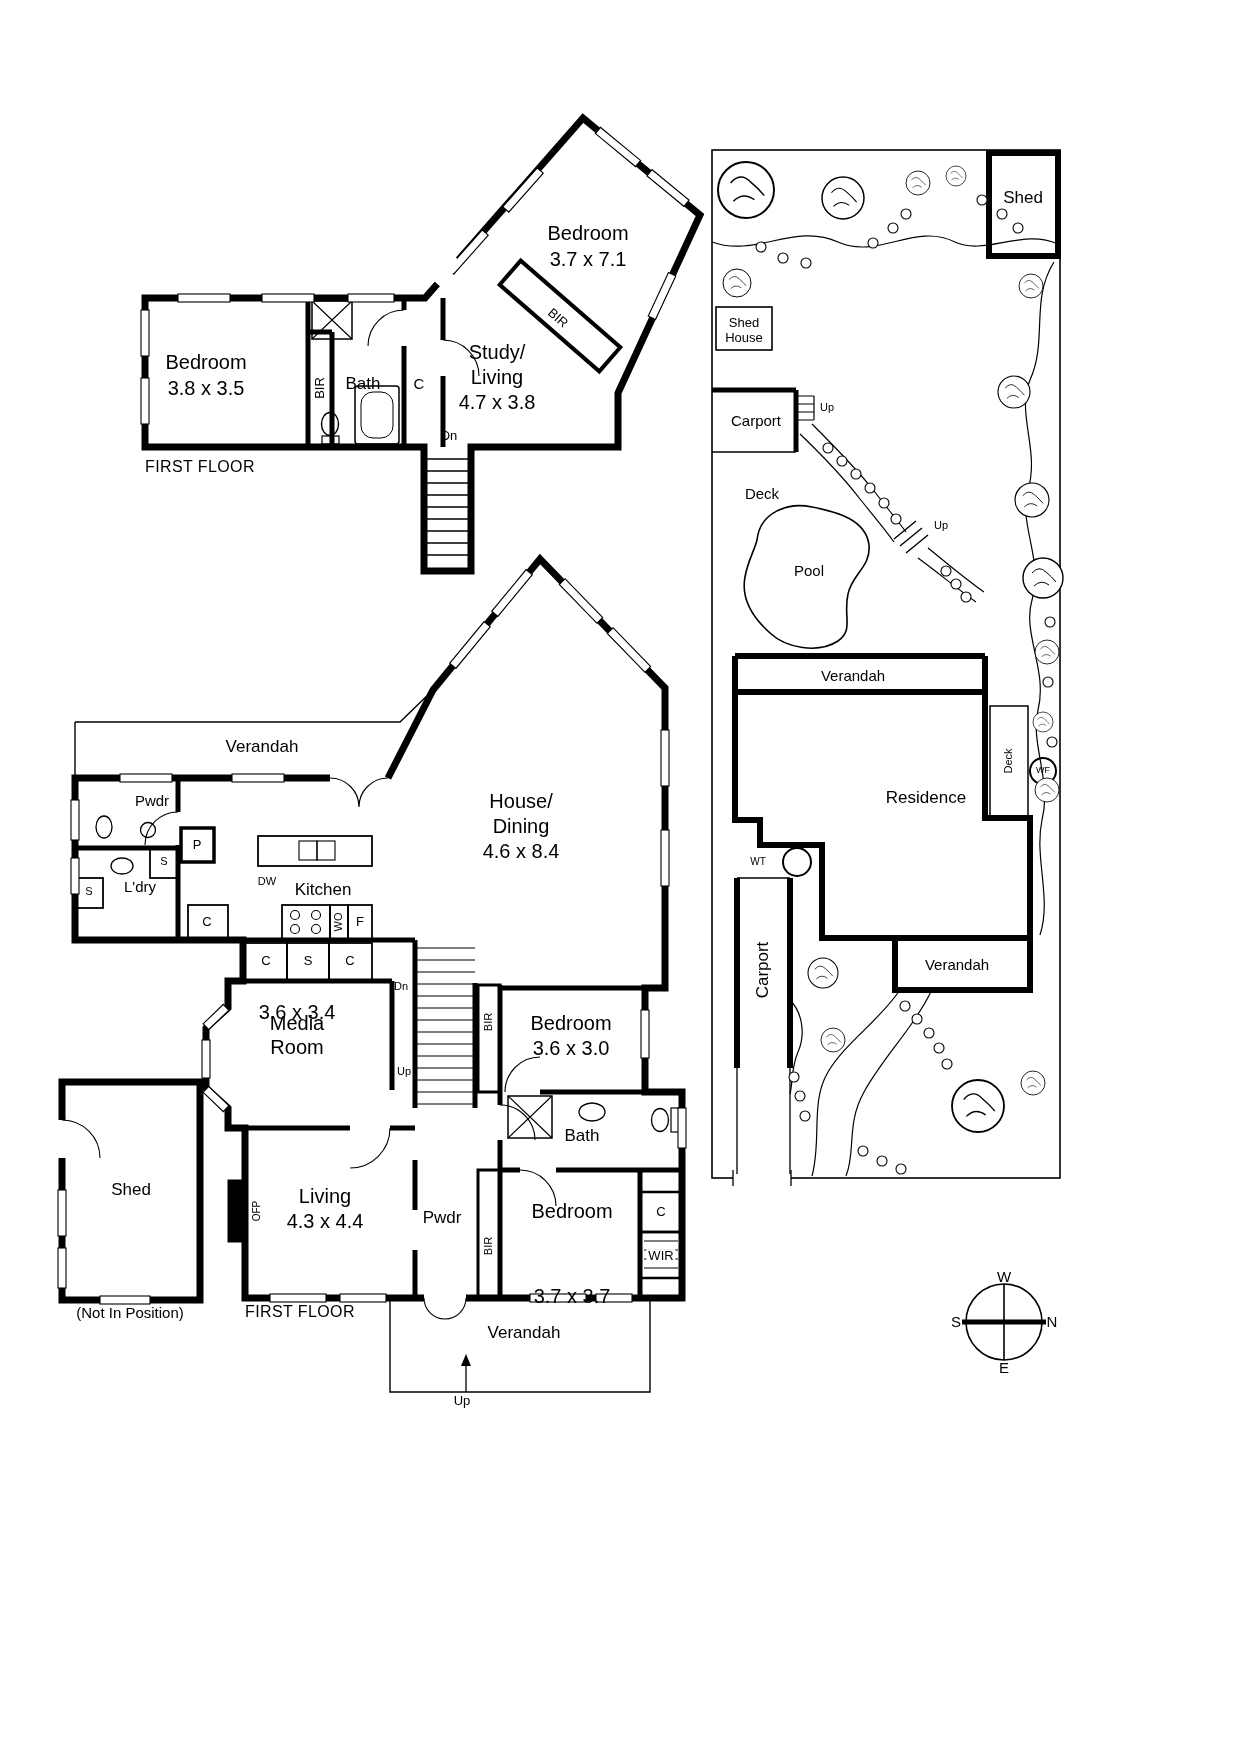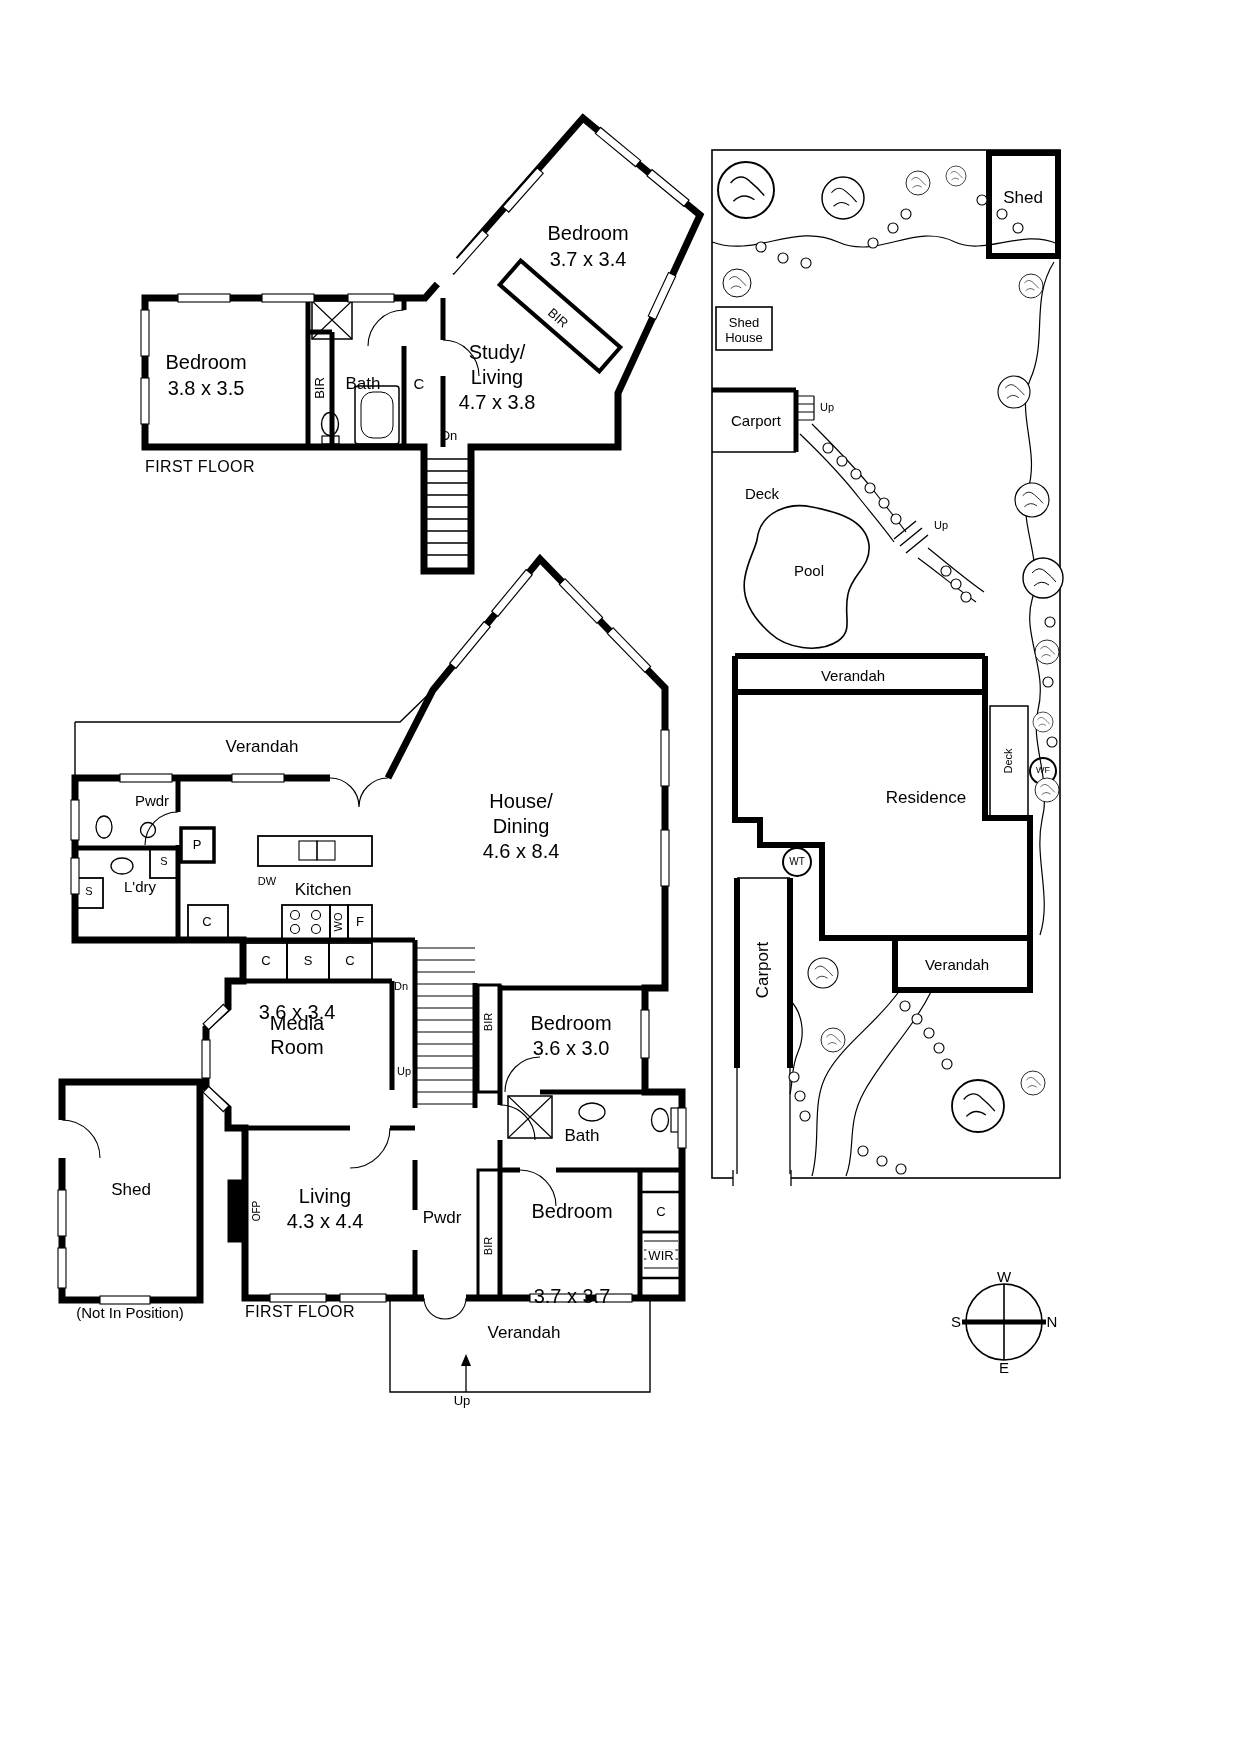--- a/index.html
+++ b/index.html
@@ -209,21 +209,21 @@
   </g>
 
   <g fill="none" stroke="#000">
     <circle cx="1004" cy="1322" r="38" stroke-width="1.6"></circle>
     <path d="M962 1322 H1046" stroke-width="5"></path>
     <path d="M1004 1284 V1360" stroke-width="1.6"></path>
   </g>
 </svg>
 
 <div class="lbl big" style="left:588px;top:233px">Bedroom</div>
-<div class="lbl big" style="left:588px;top:259px">3.7 x 3.4</div>
+<div class="lbl big" style="left:588px;top:259px">3.7 x 7.1</div>
 <div class="lbl sm rot41" style="left:558px;top:318px">BIR</div>
 <div class="lbl big" style="left:206px;top:362px">Bedroom</div>
 <div class="lbl big" style="left:206px;top:388px">3.8 x 3.5</div>
 <div class="lbl sm rot90" style="left:320px;top:388px">BIR</div>
 <div class="lbl mid" style="left:363px;top:384px">Bath</div>
 <div class="lbl" style="left:419px;top:384px">C</div>
 <div class="lbl big" style="left:497px;top:352px">Study/</div>
 <div class="lbl big" style="left:497px;top:377px">Living</div>
 <div class="lbl big" style="left:497px;top:402px">4.7 x 3.8</div>
 <div class="lbl sm" style="left:449px;top:436px">Dn</div>
@@ -275,21 +275,21 @@
 <div class="lbl sm" style="left:744px;top:338px">House</div>
 <div class="lbl" style="left:756px;top:421px">Carport</div>
 <div class="lbl xs" style="left:827px;top:408px">Up</div>
 <div class="lbl" style="left:762px;top:494px">Deck</div>
 <div class="lbl" style="left:809px;top:571px">Pool</div>
 <div class="lbl xs" style="left:941px;top:526px">Up</div>
 <div class="lbl" style="left:853px;top:676px">Verandah</div>
 <div class="lbl xs rot90" style="left:1009px;top:761px">Deck</div>
 <div class="lbl t9" style="left:1043px;top:771px">WF</div>
 <div class="lbl mid" style="left:926px;top:798px">Residence</div>
-<div class="lbl t10" style="left:797px;top:862px">WT</div>
+<div class="lbl t10" style="left:758px;top:862px">WT</div>
 <div class="lbl mid rot90" style="left:763px;top:970px">Carport</div>
 <div class="lbl" style="left:957px;top:965px">Verandah</div>
 
 <div class="lbl" style="left:1004px;top:1277px">W</div>
 <div class="lbl" style="left:1052px;top:1322px">N</div>
 <div class="lbl" style="left:956px;top:1322px">S</div>
 <div class="lbl" style="left:1004px;top:1368px">E</div>
 
 </div>
 

